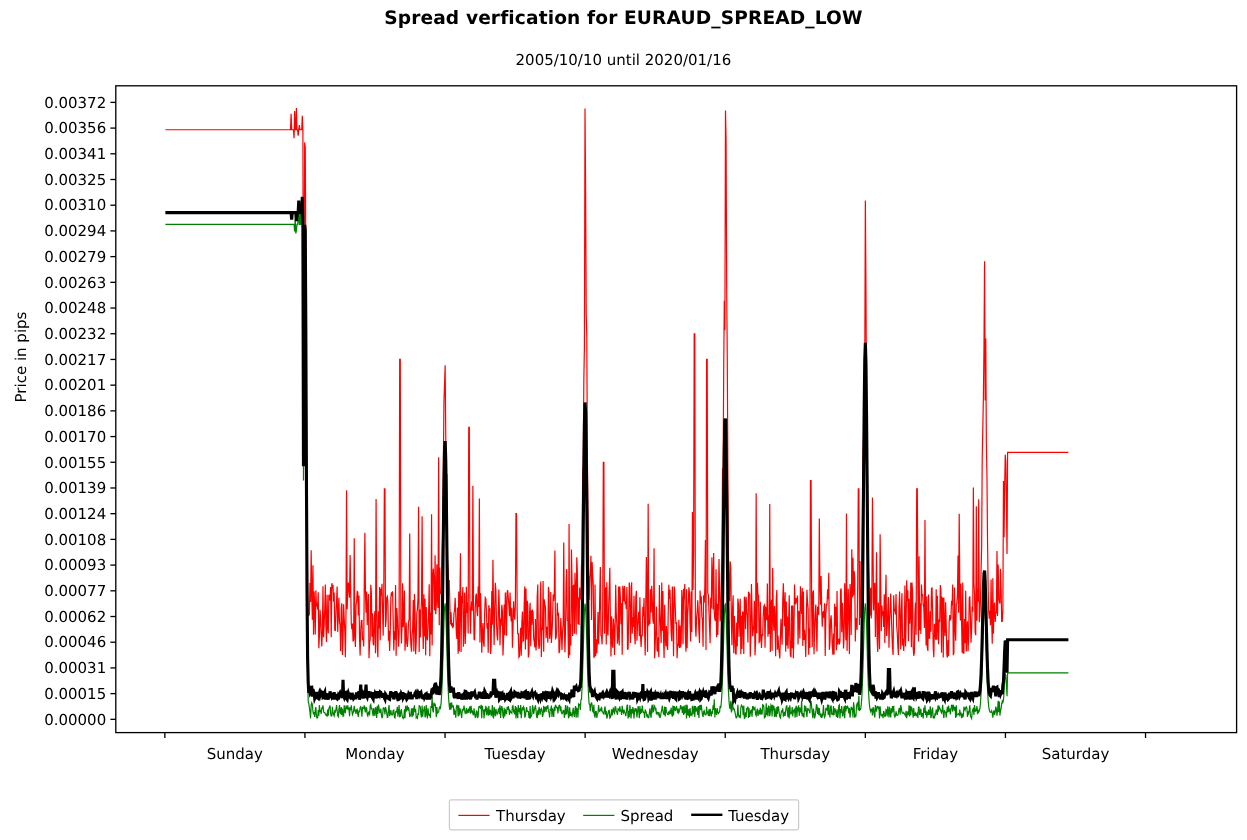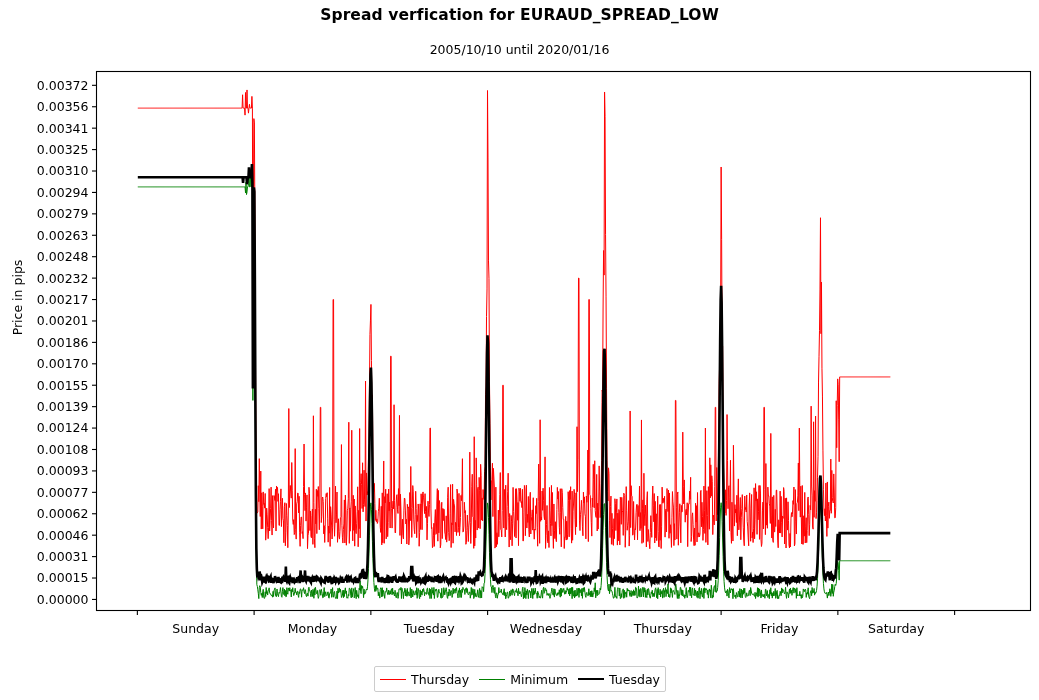--- a/index.html
+++ b/index.html
@@ -184,21 +184,21 @@
       <path d="M137.81 177.23 L138.31 177.23 L138.80 177.23 L139.29 177.23 L139.78 177.23 L140.27 177.23 L140.77 177.23 L141.26 177.23 L141.75 177.23 L142.24 177.23 L142.73 177.23 L143.22 177.23 L143.72 177.23 L144.21 177.23 L144.70 177.23 L145.19 177.23 L145.68 177.23 L146.18 177.23 L146.67 177.23 L147.16 177.23 L147.65 177.23 L148.14 177.23 L148.63 177.23 L149.13 177.23 L149.62 177.23 L150.11 177.23 L150.60 177.23 L151.09 177.23 L151.59 177.23 L152.08 177.23 L152.57 177.23 L153.06 177.23 L153.55 177.23 L154.05 177.23 L154.54 177.23 L155.03 177.23 L155.52 177.23 L156.01 177.23 L156.50 177.23 L157.00 177.23 L157.49 177.23 L157.98 177.23 L158.47 177.23 L158.96 177.23 L159.46 177.23 L159.95 177.23 L160.44 177.23 L160.93 177.23 L161.42 177.23 L161.91 177.23 L162.41 177.23 L162.90 177.23 L163.39 177.23 L163.88 177.23 L164.37 177.23 L164.87 177.23 L165.36 177.23 L165.85 177.23 L166.34 177.23 L166.83 177.23 L167.32 177.23 L167.82 177.23 L168.31 177.23 L168.80 177.23 L169.29 177.23 L169.78 177.23 L170.28 177.23 L170.77 177.23 L171.26 177.23 L171.75 177.23 L172.24 177.23 L172.73 177.23 L173.23 177.23 L173.72 177.23 L174.21 177.23 L174.70 177.23 L175.19 177.23 L175.69 177.23 L176.18 177.23 L176.67 177.23 L177.16 177.23 L177.65 177.23 L178.15 177.23 L178.64 177.23 L179.13 177.23 L179.62 177.23 L180.11 177.23 L180.60 177.23 L181.10 177.23 L181.59 177.23 L182.08 177.23 L182.57 177.23 L183.06 177.23 L183.56 177.23 L184.05 177.23 L184.54 177.23 L185.03 177.23 L185.52 177.23 L186.01 177.23 L186.51 177.23 L187.00 177.23 L187.49 177.23 L187.98 177.23 L188.47 177.23 L188.97 177.23 L189.46 177.23 L189.95 177.23 L190.44 177.23 L190.93 177.23 L191.42 177.23 L191.92 177.23 L192.41 177.23 L192.90 177.23 L193.39 177.23 L193.88 177.23 L194.38 177.23 L194.87 177.23 L195.36 177.23 L195.85 177.23 L196.34 177.23 L196.83 177.23 L197.33 177.23 L197.82 177.23 L198.31 177.23 L198.80 177.23 L199.29 177.23 L199.79 177.23 L200.28 177.23 L200.77 177.23 L201.26 177.23 L201.75 177.23 L202.25 177.23 L202.74 177.23 L203.23 177.23 L203.72 177.23 L204.21 177.23 L204.70 177.23 L205.20 177.23 L205.69 177.23 L206.18 177.23 L206.67 177.23 L207.16 177.23 L207.66 177.23 L208.15 177.23 L208.64 177.23 L209.13 177.23 L209.62 177.23 L210.11 177.23 L210.61 177.23 L211.10 177.23 L211.59 177.23 L212.08 177.23 L212.57 177.23 L213.07 177.23 L213.56 177.23 L214.05 177.23 L214.54 177.23 L215.03 177.23 L215.52 177.23 L216.02 177.23 L216.51 177.23 L217.00 177.23 L217.49 177.23 L217.98 177.23 L218.48 177.23 L218.97 177.23 L219.46 177.23 L219.95 177.23 L220.44 177.23 L220.93 177.23 L221.43 177.23 L221.92 177.23 L222.41 177.23 L222.90 177.23 L223.39 177.23 L223.89 177.23 L224.38 177.23 L224.87 177.23 L225.36 177.23 L225.85 177.23 L226.35 177.23 L226.84 177.23 L227.33 177.23 L227.82 177.23 L228.31 177.23 L228.80 177.23 L229.30 177.23 L229.79 177.23 L230.28 177.23 L230.77 177.23 L231.26 177.23 L231.76 177.23 L232.25 177.23 L232.74 177.23 L233.23 177.23 L233.72 177.23 L234.21 177.23 L234.71 177.23 L235.20 177.23 L235.69 177.23 L236.18 177.23 L236.67 177.23 L237.17 177.23 L237.66 177.23 L238.15 177.23 L238.64 177.23 L239.13 177.23 L239.62 177.23 L240.12 177.23 L240.61 177.23 L241.10 177.23 L241.59 177.23 L242.08 177.23 L242.58 177.23 L243.07 182.96 L243.56 177.23 L244.05 177.23 L244.54 177.23 L245.04 177.23 L245.53 177.23 L246.02 177.23 L246.51 177.23 L247.00 184.26 L247.49 179.94 L247.99 177.23 L248.48 177.23 L248.97 167.25 L249.46 177.23 L249.95 177.23 L250.45 177.23 L250.94 172.23 L251.43 177.23 L251.92 163.97 L252.41 183.33 L252.90 388.56 L253.40 269.89 L253.89 187.43 L254.38 191.64 L254.87 279.76 L255.36 398.62 L255.86 494.39 L256.35 548.46 L256.84 568.96 L257.33 577.50 L257.82 574.78 L258.31 577.09 L258.81 575.74 L259.30 572.67 L259.79 572.66 L260.28 580.44 L260.77 574.19 L261.27 576.16 L261.76 578.22 L262.25 582.03 L262.74 580.80 L263.23 580.92 L263.72 576.58 L264.22 581.45 L264.71 581.55 L265.20 581.96 L265.69 579.41 L266.18 577.62 L266.68 579.47 L267.17 577.79 L267.66 579.73 L268.15 576.70 L268.64 576.95 L269.14 581.26 L269.63 581.00 L270.12 577.80 L270.61 576.74 L271.10 582.92 L271.59 577.84 L272.09 579.61 L272.58 581.16 L273.07 581.44 L273.56 583.03 L274.05 577.87 L274.55 581.44 L275.04 576.11 L275.53 578.46 L276.02 579.80 L276.51 577.75 L277.00 581.75 L277.50 577.31 L277.99 582.94 L278.48 576.84 L278.97 582.67 L279.46 578.31 L279.96 581.08 L280.45 582.11 L280.94 582.44 L281.43 580.81 L281.92 582.94 L282.41 580.41 L282.91 578.06 L283.40 577.15 L283.89 578.37 L284.38 578.81 L284.87 580.63 L285.37 580.57 L285.86 566.60 L286.35 580.17 L286.84 581.30 L287.33 579.59 L287.82 577.11 L288.32 576.96 L288.81 582.26 L289.30 582.95 L289.79 579.66 L290.28 577.74 L290.78 579.46 L291.27 580.24 L291.76 577.38 L292.25 580.34 L292.74 582.95 L293.24 579.05 L293.73 578.71 L294.22 580.09 L294.71 582.14 L295.20 581.51 L295.69 581.57 L296.19 580.29 L296.68 580.74 L297.17 577.06 L297.66 579.46 L298.15 581.28 L298.65 577.66 L299.14 576.17 L299.63 583.11 L300.12 577.85 L300.61 570.45 L301.10 580.10 L301.60 578.40 L302.09 578.57 L302.58 582.09 L303.07 578.43 L303.56 579.38 L304.06 581.54 L304.55 577.42 L305.04 570.45 L305.53 579.83 L306.02 580.92 L306.51 578.39 L307.01 580.99 L307.50 575.98 L307.99 581.23 L308.48 580.02 L308.97 579.13 L309.47 581.25 L309.96 576.84 L310.45 581.57 L310.94 582.41 L311.43 576.90 L311.92 579.85 L312.42 578.08 L312.91 579.44 L313.40 581.80 L313.89 575.94 L314.38 580.68 L314.88 580.55 L315.37 575.97 L315.86 577.61 L316.35 578.78 L316.84 576.52 L317.34 576.88 L317.83 580.50 L318.32 577.53 L318.81 581.41 L319.30 577.63 L319.79 579.65 L320.29 581.61 L320.78 582.62 L321.27 578.45 L321.76 579.20 L322.25 582.57 L322.75 579.92 L323.24 582.63 L323.73 579.39 L324.22 582.53 L324.71 582.79 L325.20 578.76 L325.70 576.03 L326.19 578.15 L326.68 579.10 L327.17 578.17 L327.66 576.95 L328.16 582.73 L328.65 581.06 L329.14 579.68 L329.63 577.16 L330.12 577.15 L330.61 578.05 L331.11 581.15 L331.60 583.07 L332.09 583.01 L332.58 582.59 L333.07 578.60 L333.57 578.04 L334.06 582.86 L334.55 578.56 L335.04 579.59 L335.53 576.86 L336.03 581.37 L336.52 580.33 L337.01 582.43 L337.50 577.93 L337.99 579.73 L338.48 581.22 L338.98 582.81 L339.47 582.18 L339.96 580.61 L340.45 578.60 L340.94 579.71 L341.44 582.27 L341.93 576.66 L342.42 582.81 L342.91 578.86 L343.40 582.68 L343.89 580.02 L344.39 579.97 L344.88 579.68 L345.37 579.66 L345.86 577.53 L346.35 576.82 L346.85 578.62 L347.34 582.58 L347.83 578.42 L348.32 577.09 L348.81 578.19 L349.30 576.09 L349.80 578.96 L350.29 577.93 L350.78 577.25 L351.27 579.90 L351.76 582.01 L352.26 580.05 L352.75 582.60 L353.24 578.64 L353.73 581.09 L354.22 579.96 L354.71 578.38 L355.21 578.04 L355.70 581.68 L356.19 582.87 L356.68 577.83 L357.17 581.55 L357.67 579.32 L358.16 583.03 L358.65 578.49 L359.14 581.70 L359.63 576.83 L360.13 573.74 L360.62 578.71 L361.11 572.79 L361.60 577.57 L362.09 571.54 L362.58 570.09 L363.08 569.99 L363.57 574.12 L364.06 578.92 L364.55 573.77 L365.04 574.81 L365.54 574.02 L366.03 579.03 L366.52 576.72 L367.01 571.71 L367.50 563.58 L367.99 547.05 L368.49 520.83 L368.98 484.85 L369.47 442.89 L369.96 402.97 L370.45 375.16 L370.95 367.59 L371.44 382.60 L371.93 415.60 L372.42 457.30 L372.91 497.94 L373.40 530.83 L373.90 553.62 L374.39 567.34 L374.88 574.59 L375.37 577.22 L375.86 572.01 L376.36 576.58 L376.85 574.41 L377.34 577.10 L377.83 573.06 L378.32 579.97 L378.81 581.85 L379.31 579.70 L379.80 579.64 L380.29 579.47 L380.78 577.60 L381.27 580.04 L381.77 582.38 L382.26 576.76 L382.75 582.34 L383.24 578.81 L383.73 580.71 L384.23 578.02 L384.72 583.03 L385.21 580.23 L385.70 579.42 L386.19 578.75 L386.68 579.51 L387.18 582.91 L387.67 576.02 L388.16 576.16 L388.65 583.07 L389.14 578.62 L389.64 576.90 L390.13 582.48 L390.62 577.96 L391.11 578.10 L391.60 580.60 L392.09 582.75 L392.59 578.76 L393.08 576.41 L393.57 579.85 L394.06 576.16 L394.55 578.48 L395.05 577.81 L395.54 576.93 L396.03 579.39 L396.52 581.92 L397.01 580.38 L397.50 582.87 L398.00 580.03 L398.49 579.87 L398.98 579.92 L399.47 576.39 L399.96 580.64 L400.46 580.81 L400.95 578.84 L401.44 578.19 L401.93 577.81 L402.42 582.26 L402.91 580.04 L403.41 578.75 L403.90 575.94 L404.39 577.00 L404.88 582.37 L405.37 577.68 L405.87 581.80 L406.36 579.34 L406.85 581.11 L407.34 581.28 L407.83 581.01 L408.33 578.06 L408.82 580.97 L409.31 576.22 L409.80 578.44 L410.29 577.61 L410.78 578.91 L411.28 566.97 L411.77 566.97 L412.26 566.97 L412.75 576.64 L413.24 581.31 L413.74 579.58 L414.23 577.85 L414.72 579.66 L415.21 577.02 L415.70 577.31 L416.19 582.77 L416.69 582.06 L417.18 576.28 L417.67 578.99 L418.16 580.51 L418.65 579.36 L419.15 583.08 L419.64 577.40 L420.13 581.25 L420.62 579.72 L421.11 582.32 L421.60 581.43 L422.10 583.08 L422.59 580.19 L423.08 577.46 L423.57 582.31 L424.06 582.72 L424.56 577.66 L425.05 577.48 L425.54 576.44 L426.03 581.59 L426.52 580.65 L427.02 576.27 L427.51 581.81 L428.00 579.84 L428.49 579.71 L428.98 576.87 L429.47 577.37 L429.97 577.48 L430.46 578.24 L430.95 581.27 L431.44 576.59 L431.93 582.01 L432.43 579.23 L432.92 581.00 L433.41 581.14 L433.90 577.54 L434.39 581.39 L434.88 577.74 L435.38 578.16 L435.87 581.21 L436.36 576.18 L436.85 582.00 L437.34 576.72 L437.84 576.35 L438.33 582.08 L438.82 580.26 L439.31 583.09 L439.80 575.96 L440.29 583.05 L440.79 576.99 L441.28 580.29 L441.77 580.77 L442.26 579.31 L442.75 577.64 L443.25 576.48 L443.74 578.70 L444.23 579.89 L444.72 578.12 L445.21 578.04 L445.70 577.53 L446.20 579.76 L446.69 577.20 L447.18 582.73 L447.67 581.55 L448.16 582.63 L448.66 578.56 L449.15 581.05 L449.64 580.66 L450.13 581.99 L450.62 579.05 L451.12 578.88 L451.61 580.34 L452.10 577.81 L452.59 582.79 L453.08 576.04 L453.57 578.35 L454.07 577.86 L454.56 582.51 L455.05 582.98 L455.54 580.60 L456.03 576.11 L456.53 578.67 L457.02 580.43 L457.51 582.21 L458.00 577.62 L458.49 582.66 L458.98 576.04 L459.48 580.06 L459.97 578.95 L460.46 576.12 L460.95 577.48 L461.44 581.33 L461.94 580.13 L462.43 582.25 L462.92 581.51 L463.41 577.79 L463.90 576.44 L464.39 578.07 L464.89 578.81 L465.38 576.42 L465.87 577.29 L466.36 579.29 L466.85 577.19 L467.35 579.29 L467.84 577.55 L468.33 581.73 L468.82 581.64 L469.31 578.66 L469.80 580.37 L470.30 579.44 L470.79 580.24 L471.28 581.99 L471.77 582.47 L472.26 578.78 L472.76 582.91 L473.25 581.61 L473.74 581.43 L474.23 582.48 L474.72 577.27 L475.22 581.82 L475.71 578.95 L476.20 578.38 L476.69 574.64 L477.18 579.54 L477.67 579.97 L478.17 579.81 L478.66 571.32 L479.15 575.58 L479.64 573.08 L480.13 572.29 L480.63 574.53 L481.12 574.89 L481.61 572.94 L482.10 575.41 L482.59 575.16 L483.08 572.13 L483.58 572.09 L484.07 565.83 L484.56 550.35 L485.05 524.51 L485.54 487.02 L486.04 440.40 L486.53 392.19 L487.02 353.57 L487.51 335.35 L488.00 343.10 L488.49 374.42 L488.99 420.12 L489.48 468.58 L489.97 510.42 L490.46 541.08 L490.95 560.52 L491.45 571.29 L491.94 573.03 L492.43 577.13 L492.92 573.88 L493.41 577.71 L493.90 580.89 L494.40 577.11 L494.89 577.34 L495.38 576.33 L495.87 579.29 L496.36 577.73 L496.86 580.90 L497.35 581.69 L497.84 578.55 L498.33 581.03 L498.82 582.02 L499.32 582.30 L499.81 580.31 L500.30 577.25 L500.79 578.95 L501.28 581.79 L501.77 577.94 L502.27 577.23 L502.76 578.64 L503.25 579.93 L503.74 578.89 L504.23 578.57 L504.73 581.19 L505.22 577.62 L505.71 576.47 L506.20 577.59 L506.69 581.34 L507.18 579.04 L507.68 579.73 L508.17 578.03 L508.66 579.70 L509.15 577.11 L509.64 578.35 L510.14 582.50 L510.63 559.36 L511.12 559.36 L511.61 559.36 L512.10 581.64 L512.59 578.41 L513.09 580.75 L513.58 582.80 L514.07 576.09 L514.56 576.65 L515.05 577.72 L515.55 580.44 L516.04 581.40 L516.53 579.52 L517.02 583.04 L517.51 575.97 L518.01 577.07 L518.50 576.49 L518.99 580.32 L519.48 579.87 L519.97 582.57 L520.46 576.81 L520.96 578.63 L521.45 581.66 L521.94 577.00 L522.43 582.92 L522.92 577.01 L523.42 580.02 L523.91 578.21 L524.40 576.67 L524.89 579.21 L525.38 581.43 L525.87 581.00 L526.37 580.47 L526.86 580.99 L527.35 582.88 L527.84 576.64 L528.33 581.32 L528.83 579.07 L529.32 576.77 L529.81 580.67 L530.30 578.92 L530.79 577.68 L531.28 582.67 L531.78 581.60 L532.27 577.33 L532.76 579.80 L533.25 581.07 L533.74 578.63 L534.24 581.82 L534.73 576.05 L535.22 581.89 L535.71 570.03 L536.20 581.11 L536.69 582.86 L537.19 582.62 L537.68 581.16 L538.17 578.31 L538.66 576.17 L539.15 578.82 L539.65 576.50 L540.14 577.30 L540.63 581.70 L541.12 580.62 L541.61 577.37 L542.11 576.58 L542.60 582.65 L543.09 582.65 L543.58 582.08 L544.07 576.54 L544.56 578.59 L545.06 579.60 L545.55 578.65 L546.04 582.99 L546.53 580.26 L547.02 581.92 L547.52 578.41 L548.01 576.67 L548.50 580.10 L548.99 581.48 L549.48 577.49 L549.97 581.18 L550.47 579.81 L550.96 582.50 L551.45 580.00 L551.94 579.31 L552.43 582.40 L552.93 580.87 L553.42 581.04 L553.91 578.80 L554.40 577.92 L554.89 581.16 L555.38 581.47 L555.88 581.22 L556.37 576.29 L556.86 582.56 L557.35 579.62 L557.84 581.61 L558.34 580.20 L558.83 576.87 L559.32 576.93 L559.81 577.16 L560.30 581.25 L560.79 579.90 L561.29 582.33 L561.78 579.76 L562.27 576.09 L562.76 581.99 L563.25 582.55 L563.75 577.00 L564.24 579.54 L564.73 576.35 L565.22 578.09 L565.71 577.51 L566.21 582.39 L566.70 582.04 L567.19 577.50 L567.68 577.90 L568.17 578.95 L568.66 576.08 L569.16 580.48 L569.65 579.09 L570.14 579.87 L570.63 576.67 L571.12 581.20 L571.62 578.63 L572.11 582.93 L572.60 579.23 L573.09 578.19 L573.58 581.77 L574.07 581.59 L574.57 576.19 L575.06 578.40 L575.55 581.71 L576.04 579.91 L576.53 582.89 L577.03 582.74 L577.52 578.31 L578.01 582.71 L578.50 578.10 L578.99 579.77 L579.48 578.11 L579.98 579.60 L580.47 582.98 L580.96 579.85 L581.45 580.69 L581.94 576.09 L582.44 578.28 L582.93 576.86 L583.42 578.45 L583.91 582.76 L584.40 582.18 L584.89 577.80 L585.39 578.49 L585.88 577.03 L586.37 579.40 L586.86 579.72 L587.35 576.91 L587.85 576.63 L588.34 579.20 L588.83 581.24 L589.32 579.36 L589.81 580.62 L590.31 581.59 L590.80 579.75 L591.29 577.15 L591.78 577.70 L592.27 578.21 L592.76 579.42 L593.26 571.95 L593.75 575.65 L594.24 571.95 L594.73 574.95 L595.22 576.49 L595.72 578.35 L596.21 574.16 L596.70 573.46 L597.19 573.61 L597.68 576.33 L598.17 571.77 L598.67 571.33 L599.16 569.65 L599.65 576.53 L600.14 573.67 L600.63 570.07 L601.13 558.31 L601.62 537.69 L602.11 506.11 L602.60 464.40 L603.09 417.95 L603.58 376.42 L604.08 350.81 L604.57 348.76 L605.06 370.91 L605.55 410.57 L606.04 456.96 L606.54 499.94 L607.03 533.33 L607.52 555.64 L608.01 568.64 L608.50 574.16 L608.99 571.70 L609.49 576.58 L609.98 571.55 L610.47 574.12 L610.96 574.36 L611.45 583.10 L611.95 582.07 L612.44 583.10 L612.93 580.19 L613.42 582.38 L613.91 578.90 L614.41 577.49 L614.90 579.93 L615.39 577.85 L615.88 577.31 L616.37 581.59 L616.86 578.71 L617.36 577.78 L617.85 580.39 L618.34 576.16 L618.83 581.00 L619.32 579.17 L619.82 580.33 L620.31 582.02 L620.80 576.78 L621.29 582.14 L621.78 578.85 L622.27 580.22 L622.77 582.77 L623.26 578.03 L623.75 579.30 L624.24 580.73 L624.73 582.01 L625.23 576.89 L625.72 578.96 L626.21 579.11 L626.70 579.62 L627.19 577.73 L627.68 582.41 L628.18 580.54 L628.67 579.11 L629.16 580.79 L629.65 577.82 L630.14 577.44 L630.64 581.44 L631.13 583.06 L631.62 579.71 L632.11 580.83 L632.60 580.84 L633.10 579.52 L633.59 580.73 L634.08 581.73 L634.57 581.60 L635.06 581.95 L635.55 580.99 L636.05 574.67 L636.54 579.32 L637.03 579.07 L637.52 580.79 L638.01 577.21 L638.51 581.59 L639.00 581.35 L639.49 581.23 L639.98 575.98 L640.47 578.63 L640.96 579.09 L641.46 579.98 L641.95 578.42 L642.44 580.31 L642.93 581.16 L643.42 580.26 L643.92 577.23 L644.41 580.78 L644.90 577.34 L645.39 579.51 L645.88 578.13 L646.37 579.46 L646.87 579.67 L647.36 576.62 L647.85 579.36 L648.34 577.29 L648.83 576.10 L649.33 579.83 L649.82 578.27 L650.31 579.48 L650.80 577.64 L651.29 579.73 L651.78 582.92 L652.28 581.57 L652.77 577.22 L653.26 579.00 L653.75 582.65 L654.24 582.96 L654.74 577.51 L655.23 576.75 L655.72 581.02 L656.21 580.49 L656.70 581.35 L657.20 577.73 L657.69 581.13 L658.18 580.58 L658.67 581.50 L659.16 579.26 L659.65 577.26 L660.15 581.21 L660.64 578.85 L661.13 581.32 L661.62 577.71 L662.11 582.48 L662.61 580.63 L663.10 578.80 L663.59 580.24 L664.08 576.09 L664.57 580.06 L665.06 577.30 L665.56 581.60 L666.05 580.53 L666.54 578.61 L667.03 577.90 L667.52 580.79 L668.02 578.31 L668.51 579.95 L669.00 577.78 L669.49 576.61 L669.98 578.11 L670.47 582.34 L670.97 578.28 L671.46 581.84 L671.95 578.67 L672.44 576.81 L672.93 582.89 L673.43 579.89 L673.92 581.99 L674.41 582.80 L674.90 576.21 L675.39 579.27 L675.88 576.60 L676.38 579.40 L676.87 578.69 L677.36 576.75 L677.85 575.99 L678.34 578.64 L678.84 578.14 L679.33 580.52 L679.82 577.37 L680.31 578.35 L680.80 579.72 L681.30 580.64 L681.79 579.48 L682.28 580.37 L682.77 582.14 L683.26 577.13 L683.75 579.02 L684.25 581.06 L684.74 582.85 L685.23 580.89 L685.72 576.71 L686.21 579.51 L686.71 577.32 L687.20 582.86 L687.69 581.26 L688.18 578.65 L688.67 576.52 L689.16 578.38 L689.66 580.09 L690.15 576.74 L690.64 581.69 L691.13 580.14 L691.62 576.25 L692.12 581.23 L692.61 578.21 L693.10 581.17 L693.59 582.09 L694.08 577.30 L694.57 576.14 L695.07 581.87 L695.56 581.29 L696.05 576.70 L696.54 580.95 L697.03 581.06 L697.53 581.78 L698.02 583.09 L698.51 582.82 L699.00 581.17 L699.49 576.38 L699.98 577.24 L700.48 577.12 L700.97 578.88 L701.46 581.40 L701.95 576.88 L702.44 578.98 L702.94 579.44 L703.43 580.64 L703.92 581.72 L704.41 576.02 L704.90 575.97 L705.40 583.11 L705.89 576.98 L706.38 580.44 L706.87 576.83 L707.36 580.99 L707.85 581.15 L708.35 577.76 L708.84 577.08 L709.33 579.98 L709.82 570.79 L710.31 580.40 L710.81 571.52 L711.30 572.62 L711.79 575.06 L712.28 571.67 L712.77 576.74 L713.26 569.26 L713.76 572.36 L714.25 575.00 L714.74 577.04 L715.23 571.28 L715.72 571.06 L716.22 578.80 L716.71 576.46 L717.20 570.91 L717.69 559.31 L718.18 537.93 L718.67 503.44 L719.17 455.19 L719.66 397.70 L720.15 341.39 L720.64 300.10 L721.13 285.75 L721.63 302.77 L722.12 345.92 L722.61 402.87 L723.10 459.89 L723.59 507.03 L724.09 540.29 L724.58 560.66 L725.07 571.59 L725.56 574.95 L726.05 575.86 L726.54 570.74 L727.04 577.41 L727.53 570.81 L728.02 572.84 L728.51 580.14 L729.00 577.21 L729.50 577.21 L729.99 582.11 L730.48 578.76 L730.97 581.32 L731.46 580.55 L731.95 576.94 L732.45 579.37 L732.94 581.63 L733.43 578.46 L733.92 582.97 L734.41 578.50 L734.91 582.10 L735.40 578.02 L735.89 578.88 L736.38 581.41 L736.87 581.05 L737.36 578.20 L737.86 577.63 L738.35 576.89 L738.84 579.21 L739.33 577.21 L739.82 578.75 L740.32 557.98 L740.81 557.98 L741.30 557.98 L741.79 575.93 L742.28 576.41 L742.77 581.78 L743.27 580.35 L743.76 579.80 L744.25 577.47 L744.74 576.12 L745.23 578.78 L745.73 577.26 L746.22 581.31 L746.71 578.06 L747.20 577.40 L747.69 579.10 L748.19 578.11 L748.68 578.79 L749.17 577.62 L749.66 576.54 L750.15 577.07 L750.64 575.94 L751.14 578.54 L751.63 581.95 L752.12 577.51 L752.61 581.42 L753.10 577.36 L753.60 579.21 L754.09 577.43 L754.58 582.83 L755.07 581.25 L755.56 577.47 L756.05 578.34 L756.55 580.91 L757.04 582.54 L757.53 575.97 L758.02 577.95 L758.51 582.96 L759.01 579.43 L759.50 577.23 L759.99 576.29 L760.48 581.04 L760.97 581.62 L761.46 576.46 L761.96 572.82 L762.45 581.05 L762.94 581.04 L763.43 576.91 L763.92 580.50 L764.42 579.43 L764.91 578.93 L765.40 582.25 L765.89 576.17 L766.38 578.08 L766.87 581.91 L767.37 578.60 L767.86 580.93 L768.35 581.27 L768.84 581.83 L769.33 575.96 L769.83 579.69 L770.32 579.77 L770.81 576.51 L771.30 579.30 L771.79 578.10 L772.29 578.48 L772.78 582.99 L773.27 582.23 L773.76 576.34 L774.25 580.78 L774.74 582.17 L775.24 580.60 L775.73 582.01 L776.22 581.78 L776.71 578.48 L777.20 581.75 L777.70 579.56 L778.19 579.43 L778.68 582.76 L779.17 578.13 L779.66 576.26 L780.15 580.89 L780.65 580.04 L781.14 580.96 L781.63 579.97 L782.12 581.88 L782.61 579.23 L783.11 581.34 L783.60 579.13 L784.09 578.57 L784.58 578.05 L785.07 578.01 L785.56 579.94 L786.06 582.06 L786.55 581.48 L787.04 582.53 L787.53 577.04 L788.02 582.04 L788.52 581.66 L789.01 578.37 L789.50 581.53 L789.99 582.86 L790.48 582.35 L790.97 579.39 L791.47 577.43 L791.96 582.16 L792.45 579.48 L792.94 575.93 L793.43 581.80 L793.93 579.81 L794.42 577.04 L794.91 580.24 L795.40 582.43 L795.89 578.22 L796.39 579.70 L796.88 577.12 L797.37 582.98 L797.86 576.66 L798.35 576.43 L798.84 577.61 L799.34 577.54 L799.83 579.88 L800.32 578.74 L800.81 580.56 L801.30 577.18 L801.80 580.93 L802.29 577.25 L802.78 579.34 L803.27 580.69 L803.76 580.83 L804.25 582.75 L804.75 576.92 L805.24 577.62 L805.73 580.90 L806.22 577.03 L806.71 579.85 L807.21 577.15 L807.70 581.52 L808.19 582.20 L808.68 577.57 L809.17 579.00 L809.66 576.65 L810.16 580.57 L810.65 581.65 L811.14 577.58 L811.63 578.93 L812.12 580.72 L812.62 576.16 L813.11 579.04 L813.60 580.79 L814.09 576.57 L814.58 578.89 L815.08 579.02 L815.57 577.78 L816.06 578.23 L816.55 576.10 L817.04 571.27 L817.53 562.65 L818.03 549.17 L818.52 530.98 L819.01 510.16 L819.50 490.86 L819.99 478.04 L820.49 475.49 L820.98 484.01 L821.47 500.99 L821.96 521.72 L822.45 541.50 L822.94 557.22 L823.44 567.94 L823.93 574.31 L824.42 577.63 L824.91 579.15 L825.40 579.77 L825.90 576.38 L826.39 573.43 L826.88 576.52 L827.37 574.11 L827.86 571.58 L828.35 573.78 L828.85 574.25 L829.34 575.76 L829.83 580.27 L830.32 573.05 L830.81 572.73 L831.31 577.42 L831.80 573.78 L832.29 575.98 L832.78 580.92 L833.27 576.60 L833.76 578.56 L834.26 577.26 L834.75 575.25 L835.24 578.58 L835.73 570.85 L836.22 568.13 L836.72 556.05 L837.21 542.32 L837.70 533.74 L838.19 535.63 L838.68 546.76 L839.18 560.56 L839.67 533.11 L840.16 533.11 L840.65 533.11 L841.14 533.11 L841.63 533.11 L842.13 533.11 L842.62 533.11 L843.11 533.11 L843.60 533.11 L844.09 533.11 L844.59 533.11 L845.08 533.11 L845.57 533.11 L846.06 533.11 L846.55 533.11 L847.04 533.11 L847.54 533.11 L848.03 533.11 L848.52 533.11 L849.01 533.11 L849.50 533.11 L850.00 533.11 L850.49 533.11 L850.98 533.11 L851.47 533.11 L851.96 533.11 L852.45 533.11 L852.95 533.11 L853.44 533.11 L853.93 533.11 L854.42 533.11 L854.91 533.11 L855.41 533.11 L855.90 533.11 L856.39 533.11 L856.88 533.11 L857.37 533.11 L857.86 533.11 L858.36 533.11 L858.85 533.11 L859.34 533.11 L859.83 533.11 L860.32 533.11 L860.82 533.11 L861.31 533.11 L861.80 533.11 L862.29 533.11 L862.78 533.11 L863.28 533.11 L863.77 533.11 L864.26 533.11 L864.75 533.11 L865.24 533.11 L865.73 533.11 L866.23 533.11 L866.72 533.11 L867.21 533.11 L867.70 533.11 L868.19 533.11 L868.69 533.11 L869.18 533.11 L869.67 533.11 L870.16 533.11 L870.65 533.11 L871.14 533.11 L871.64 533.11 L872.13 533.11 L872.62 533.11 L873.11 533.11 L873.60 533.11 L874.10 533.11 L874.59 533.11 L875.08 533.11 L875.57 533.11 L876.06 533.11 L876.55 533.11 L877.05 533.11 L877.54 533.11 L878.03 533.11 L878.52 533.11 L879.01 533.11 L879.51 533.11 L880.00 533.11 L880.49 533.11 L880.98 533.11 L881.47 533.11 L881.96 533.11 L882.46 533.11 L882.95 533.11 L883.44 533.11 L883.93 533.11 L884.42 533.11 L884.92 533.11 L885.41 533.11 L885.90 533.11 L886.39 533.11 L886.88 533.11 L887.38 533.11 L887.87 533.11 L888.36 533.11 L888.85 533.11 L889.34 533.11 L889.83 533.11 L890.33 533.11 " fill="none" stroke="#000000" stroke-width="2.6" stroke-linejoin="miter" stroke-linecap="butt"></path>
     </svg>
 
   <div class="legend-box">
     <div class="legend-item">
       <span class="legend-swatch sw-max"></span>
       <span>Thursday</span>
     </div>
     <div class="legend-item">
       <span class="legend-swatch sw-min"></span>
-      <span>Minimum</span>
+      <span>Spread</span>
     </div>
     <div class="legend-item">
       <span class="legend-swatch sw-avg"></span>
       <span>Tuesday</span>
     </div>
   </div>
 
 </div>
 
 </body></html>

